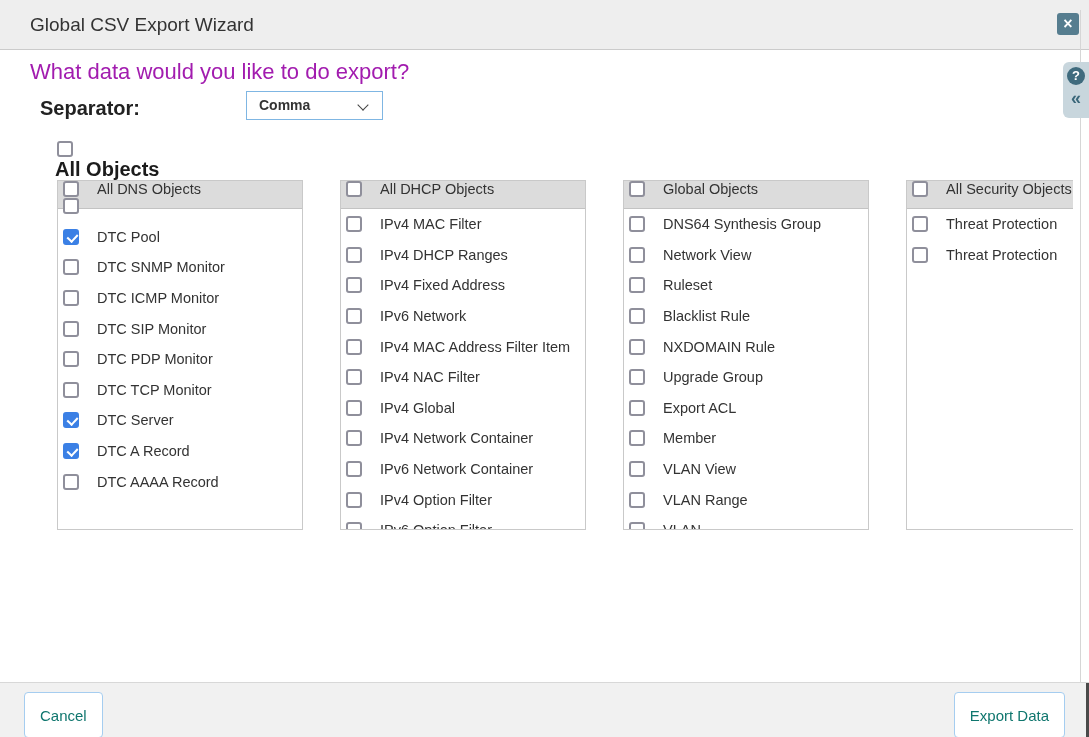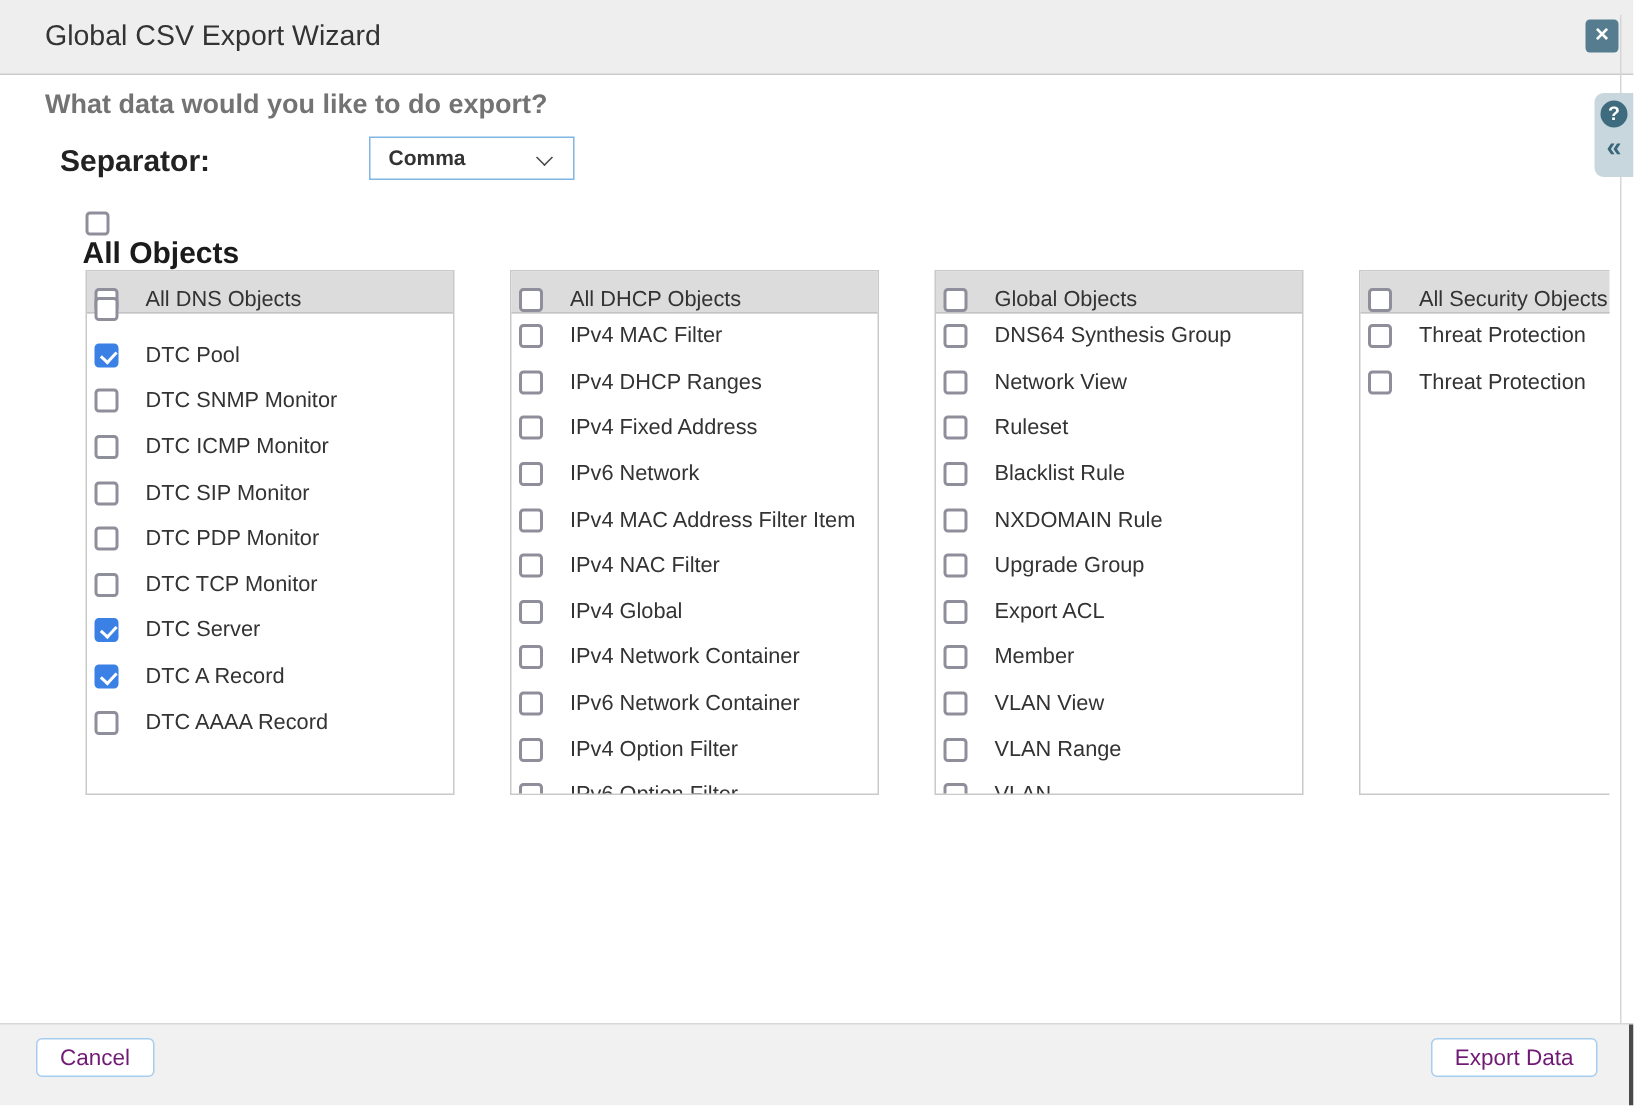--- a/index.html
+++ b/index.html
@@ -10,21 +10,21 @@
   
   .titlebar { position:absolute; top:0; left:0; width:1089px; height:50px;
     background:#eeeeee; border-bottom:1px solid #cbcbcb; }
   .title { position:absolute; left:30px; top:0; line-height:50px; font-size:19px; color:#333; }
   .close-btn { position:absolute; right:10px; top:13px; width:22px; height:22px;
     background:#567d8f; border:none; border-radius:3px; cursor:pointer;
     color:#fff; font-size:16px; font-weight:700; line-height:20px; text-align:center; padding:0;
     font-family:"Liberation Sans", sans-serif; }
 
   
-  .question { position:absolute; left:30px; top:59px; font-size:18px; color:#737373;font-weight:bold; }
+  .question { position:absolute; left:30px; top:59px; font-size:22px; color:#a21caf; }
   .sep-label { position:absolute; left:40px; top:97px; font-size:20px; font-weight:700; color:#222; }
   .select { position:absolute; left:246px; top:91px; width:137px; height:29px;
     background:#fff; border:1px solid #7fb6e3; font-size:14px; color:#333; cursor:pointer; }
   .select .val { position:absolute; left:12px; top:5px;font-weight:bold; }
   .chev { position:absolute; right:15px; top:9px; width:8px; height:8px;
     border-right:1.7px solid #444; border-bottom:1.7px solid #444; transform:rotate(45deg); }
 
   .all-objects-cb { position:absolute; left:57px; top:141px; }
   .all-objects-label { position:absolute; left:55px; top:158px; font-size:20px; font-weight:700; color:#1b1b1b; }
 
@@ -37,42 +37,42 @@
 
   
   .columns { position:absolute; left:0; top:180px; width:1073px; height:350px; overflow:hidden; }
   .col { position:absolute; top:0; width:246px; height:350px;
     border:1px solid #c9c9c9; background:#fff; }
   .col:nth-of-type(1) { left:57px; }
   .col:nth-of-type(2) { left:340px; }
   .col:nth-of-type(3) { left:623px; }
   .col:nth-of-type(4) { left:906px; }
   .col-header { height:28px; background:#dcdcdc; border-bottom:1px solid #c3c3c3;
-    display:flex; align-items:flex-end; padding-left:5px; white-space:nowrap; overflow:hidden; }
+    display:flex; align-items:flex-start; padding-left:5px; white-space:nowrap; overflow:hidden; }
   .col-body { height:320px; overflow:hidden; position:relative; }
   .col-body.clip-top { margin-top:-18px; }
   .row { height:30.6px; display:flex; align-items:center; padding-left:5px;
     white-space:nowrap; overflow:hidden; }
   .lbl { margin-left:18px; font-size:14.5px; color:#333; }
   .col-header .lbl { color:#333; }
 
   
   .vdivider { position:absolute; left:1080px; top:10px; width:1px; height:672px; background:#d6d6d6; }
   .side-panel { position:absolute; left:1063px; top:62px; width:26px; height:56px;
     background:#c8d6dd; border-radius:6px 0 0 6px; z-index:5; text-align:center; }
   .help-btn { width:18px; height:18px; margin:5px auto 3px auto; background:#3f6b7e;
     border-radius:50%; color:#fff; font-size:13px; font-weight:700; line-height:18px;
     text-align:center; cursor:pointer; }
   .collapse-btn { color:#3a677a; font-size:18px; font-weight:700; line-height:20px; cursor:pointer; }
 
   
   .footer { position:absolute; left:0; top:682px; width:1089px; height:55px;
     background:#f1f1f1; border-top:1px solid #d8d8d8; }
-  .btn { position:absolute; top:9px; height:26px; padding:0 15px; background:#fff;
-    border:1px solid #a5cdf0; border-radius:4px; color:#701a75; font-size:15px; cursor:pointer;
+  .btn { position:absolute; top:9px; height:46px; padding:0 15px; background:#fff;
+    border:1px solid #a5cdf0; border-radius:4px; color:#0f766e; font-size:15px; cursor:pointer;
     font-family:"Liberation Sans", sans-serif; }
   .btn.cancel { left:24px; }
   .btn.export { right:24px; }
   .edge-sliver { position:absolute; right:0; top:683px; width:3px; height:54px; background:#4a4a4a; }
 </style>
 </head>
 <body>
 
 <div class="dialog">
 

